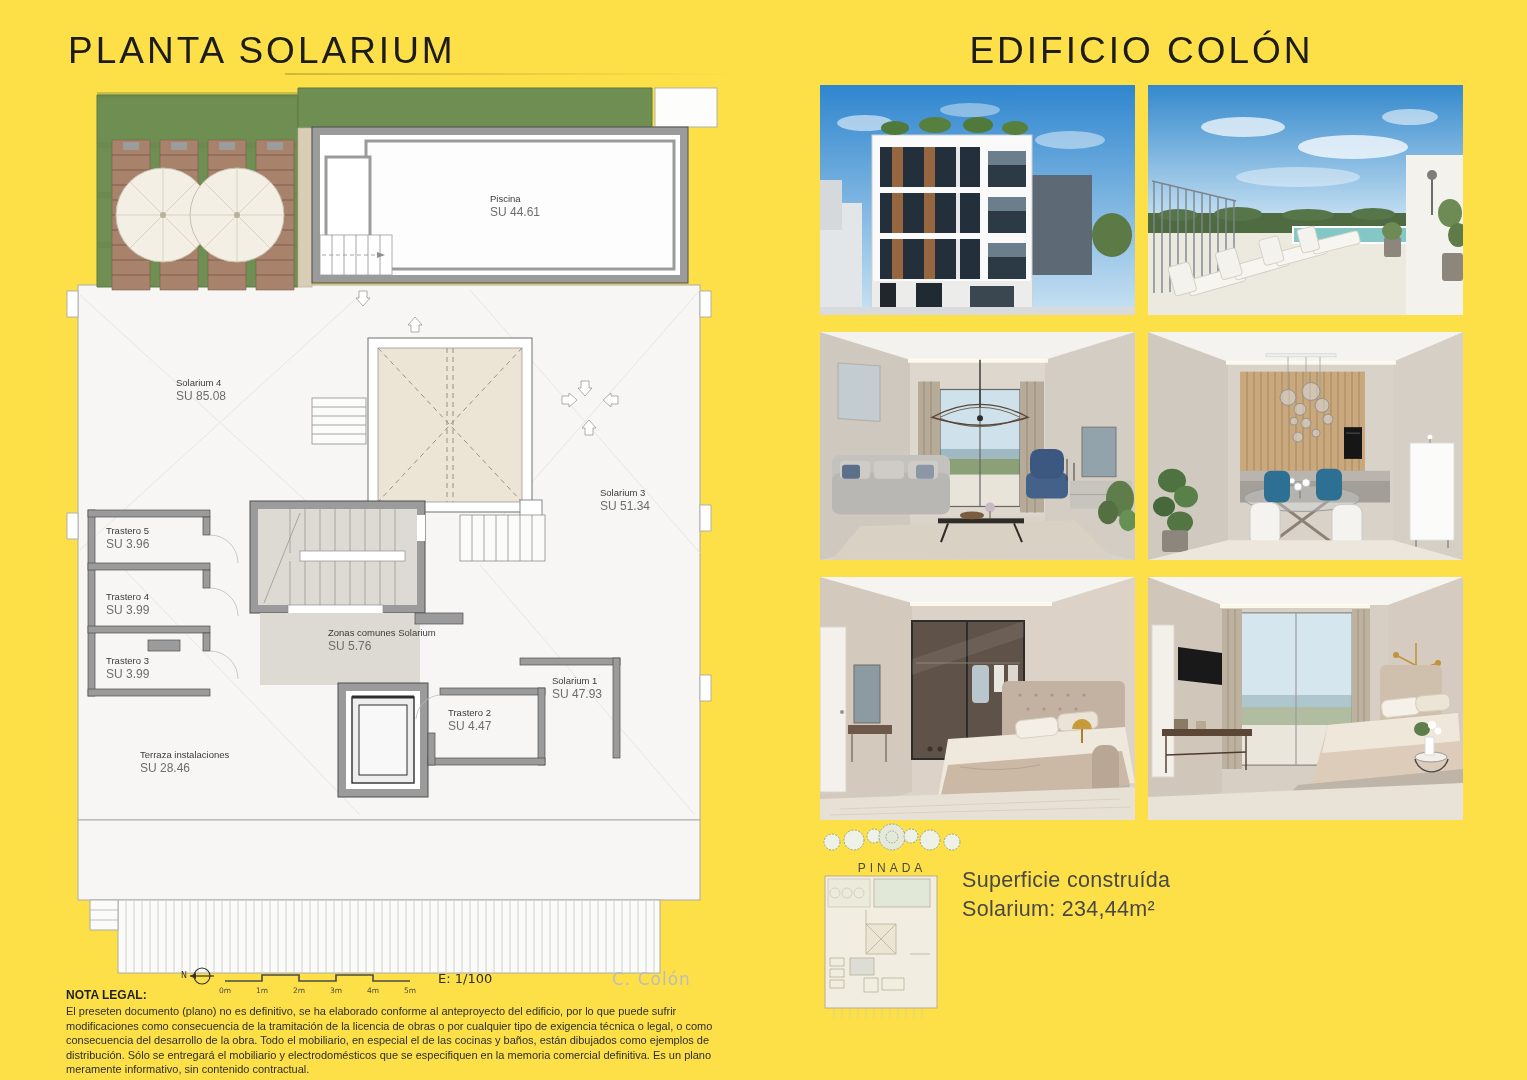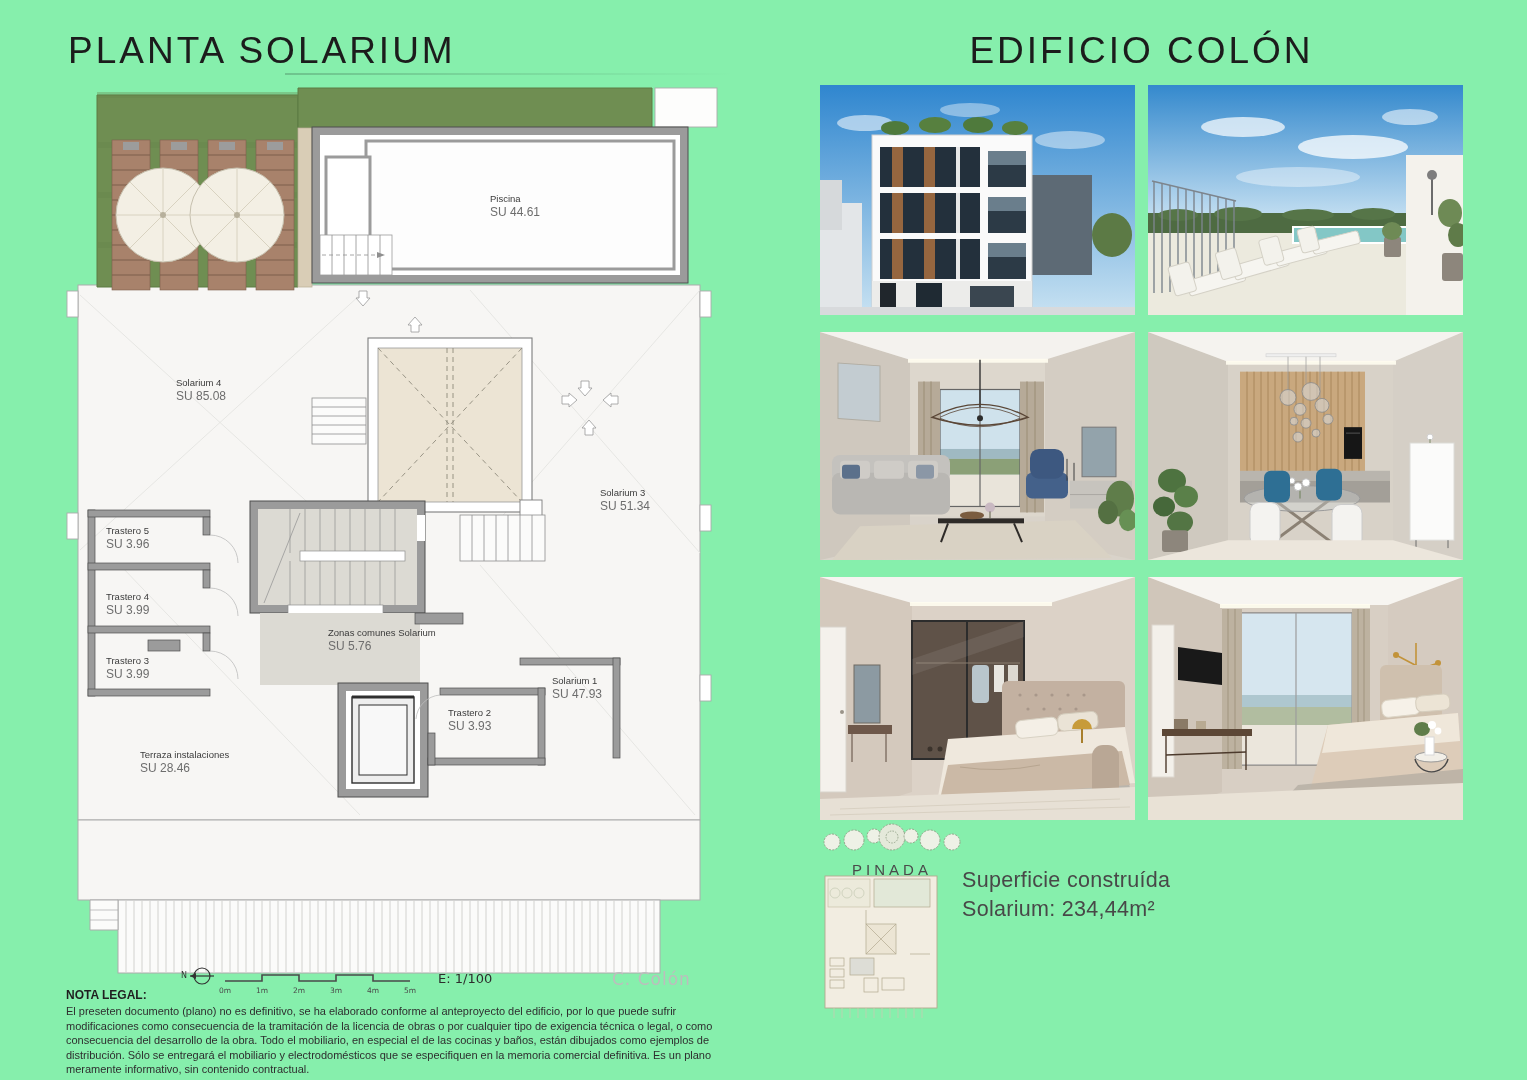--- a/index.html
+++ b/index.html
@@ -1,16 +1,16 @@
 <!DOCTYPE html>
 <html><head>
 <meta charset="utf-8">
 <style>
   html,body{margin:0;padding:0;background:#fff;}
-  .page{position:relative;width:1527px;height:1080px;background:#86efac;
+  .page{position:relative;width:1527px;height:1080px;background:#fde047;
         font-family:"Liberation Sans",sans-serif;overflow:hidden;}
   
   .big-title{position:absolute;font-size:37px;font-weight:400;letter-spacing:3px;
              color:#1c1c1c;white-space:nowrap;}
   #title-left{left:68px;top:30px;}
   #title-right{left:820px;top:30px;width:643px;text-align:center;}
   .title-rule{position:absolute;left:285px;top:73px;width:450px;height:2px;
               background:linear-gradient(to right,rgba(0,0,0,.18),rgba(0,0,0,0));}
   
   .plan-wrap{position:absolute;left:60px;top:85px;width:660px;height:905px;}
@@ -25,21 +25,21 @@
   .legal-title{font-size:12px;font-weight:bold;margin-bottom:2px;}
   .legal-body{font-size:11px;line-height:1.32;color:#2e2e2e;}
   
   .gallery{position:absolute;left:820px;top:85px;width:643px;
            display:grid;grid-template-columns:315px 315px;
            grid-template-rows:230px 228px 243px;column-gap:13px;row-gap:17px;}
   .ph{overflow:hidden;background:#eee;}
   .ph svg{display:block;width:100%;height:100%;}
   
   .brand{position:absolute;left:816px;top:820px;width:152px;text-align:center;}
-  .brand-name{font-size:15px;letter-spacing:4px;color:#4a4a4a;margin-top:1px;}
+  .brand-name{font-size:12px;letter-spacing:4px;color:#4a4a4a;margin-top:1px;}
   .miniplan{position:absolute;left:820px;top:868px;width:122px;height:152px;}
   .summary{position:absolute;left:962px;top:866px;color:#484848;
            font-size:21.5px;font-weight:normal;line-height:1.35;letter-spacing:.3px;}
   text{font-family:"DejaVu Sans",sans-serif;}
 </style>
 </head>
 <body>
 
 <div class="page">
 
@@ -264,21 +264,21 @@
     </svg>
 
     <div class="rlabel" style="left:430px;top:108px"><span>Piscina</span><span class="su">SU 44.61</span></div>
     <div class="rlabel" style="left:116px;top:292px"><span>Solarium 4</span><span class="su">SU 85.08</span></div>
     <div class="rlabel" style="left:540px;top:402px"><span>Solarium 3</span><span class="su">SU 51.34</span></div>
     <div class="rlabel" style="left:46px;top:440px"><span>Trastero 5</span><span class="su">SU 3.96</span></div>
     <div class="rlabel" style="left:46px;top:506px"><span>Trastero 4</span><span class="su">SU 3.99</span></div>
     <div class="rlabel" style="left:46px;top:570px"><span>Trastero 3</span><span class="su">SU 3.99</span></div>
     <div class="rlabel" style="left:268px;top:542px"><span>Zonas comunes Solarium</span><span class="su">SU 5.76</span></div>
     <div class="rlabel" style="left:492px;top:590px"><span>Solarium 1</span><span class="su">SU 47.93</span></div>
-    <div class="rlabel" style="left:388px;top:622px"><span>Trastero 2</span><span class="su">SU 3.93</span></div>
+    <div class="rlabel" style="left:388px;top:622px"><span>Trastero 2</span><span class="su">SU 4.47</span></div>
     <div class="rlabel" style="left:80px;top:664px"><span>Terraza instalaciones</span><span class="su">SU 28.46</span></div>
   </div>
 
   <div class="scalebar">
     <svg width="580" height="44" viewBox="0 0 580 44">
       <g>
         <text x="1" y="17" font-size="8" fill="#333">N</text>
         <circle cx="22" cy="15" r="8" fill="none" stroke="#333" stroke-width="1.2"></circle>
         <line x1="10" y1="15" x2="34" y2="15" stroke="#333" stroke-width="1.2"></line>
         <path d="M10,15 l6,-3 0,6 z" fill="#333"></path>

